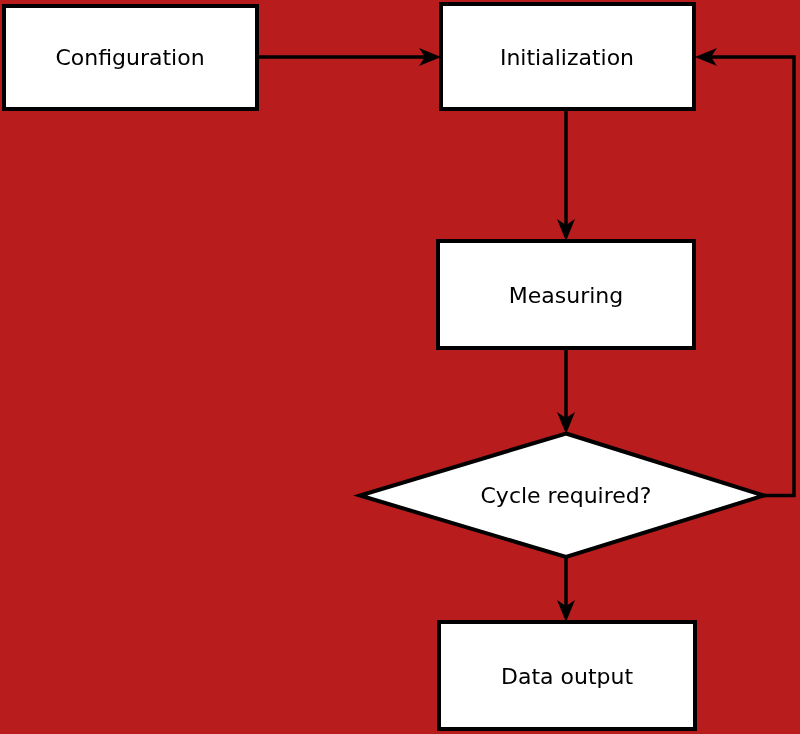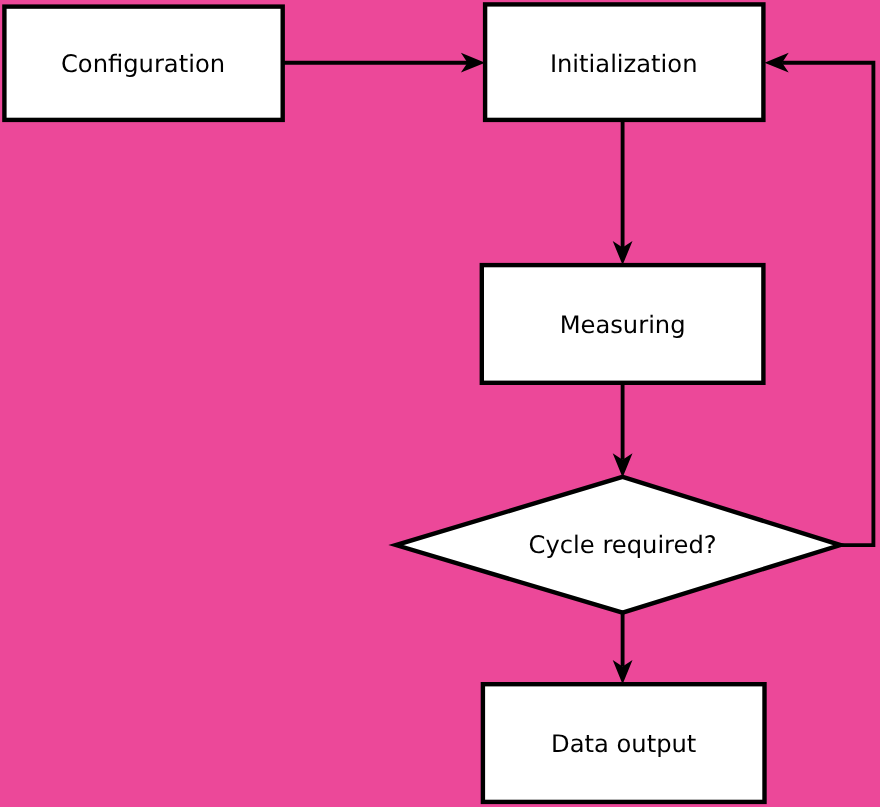--- a/index.html
+++ b/index.html
@@ -4,21 +4,21 @@
 <style>
   html, body {
     margin: 0;
     padding: 0;
     background: #ffffff;
   }
   .canvas {
     position: relative;
     width: 800px;
     height: 734px;
-    background: #ec4899;
+    background: #b91c1c;
     font-family: "DejaVu Sans", sans-serif;
   }
   svg {
     display: block;
   }
   .node-shape {
     fill: #ffffff;
     stroke: #000000;
     stroke-width: 4;
   }

